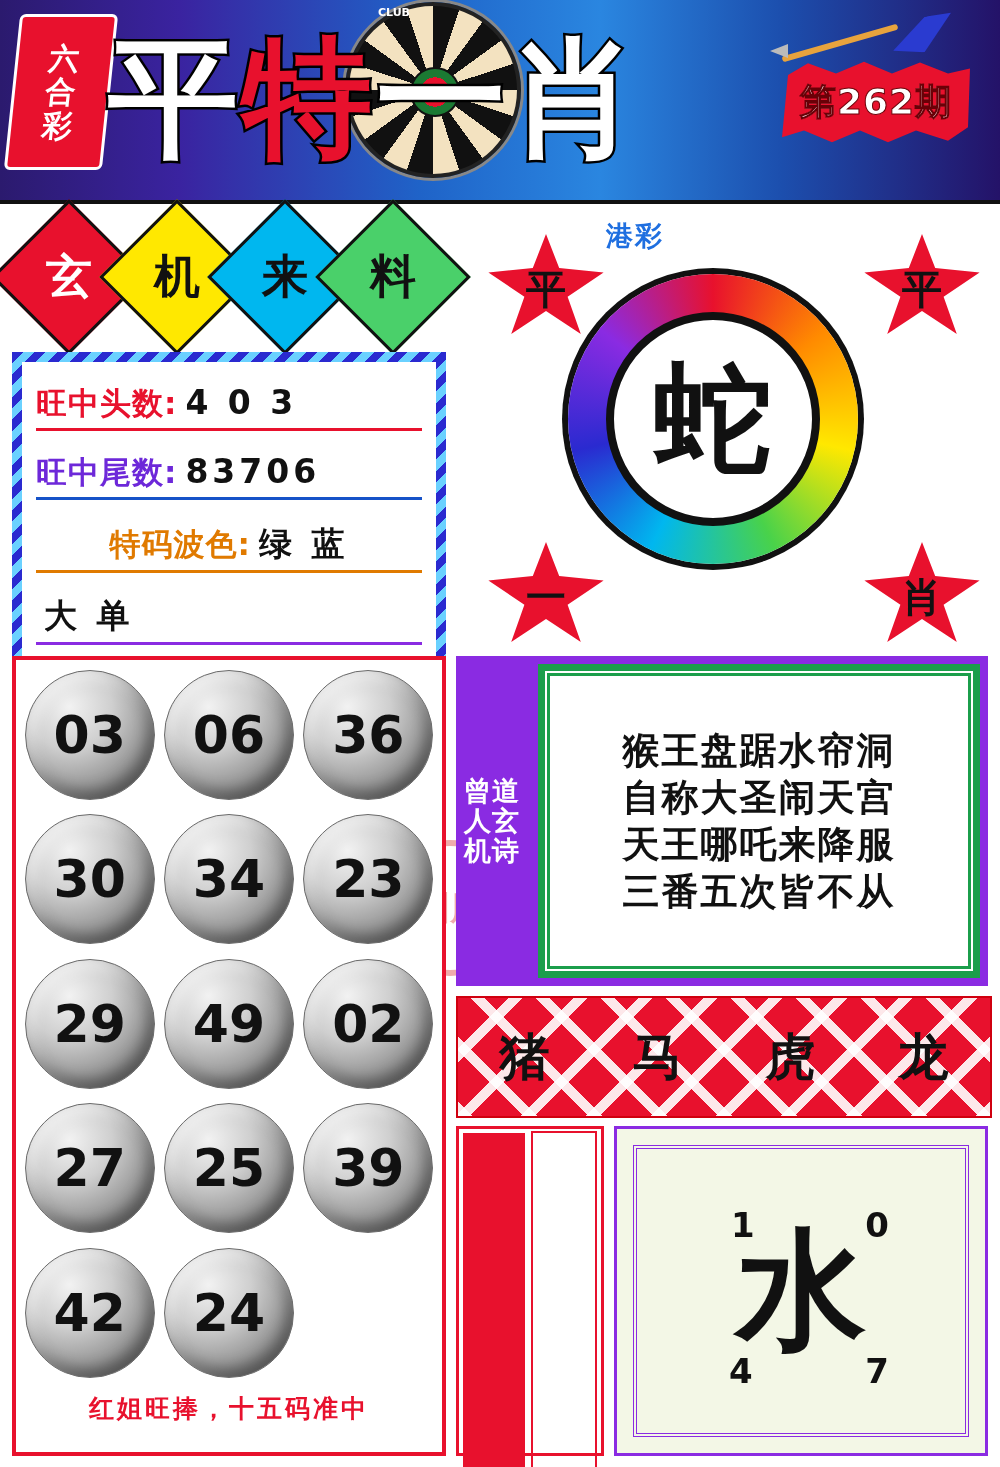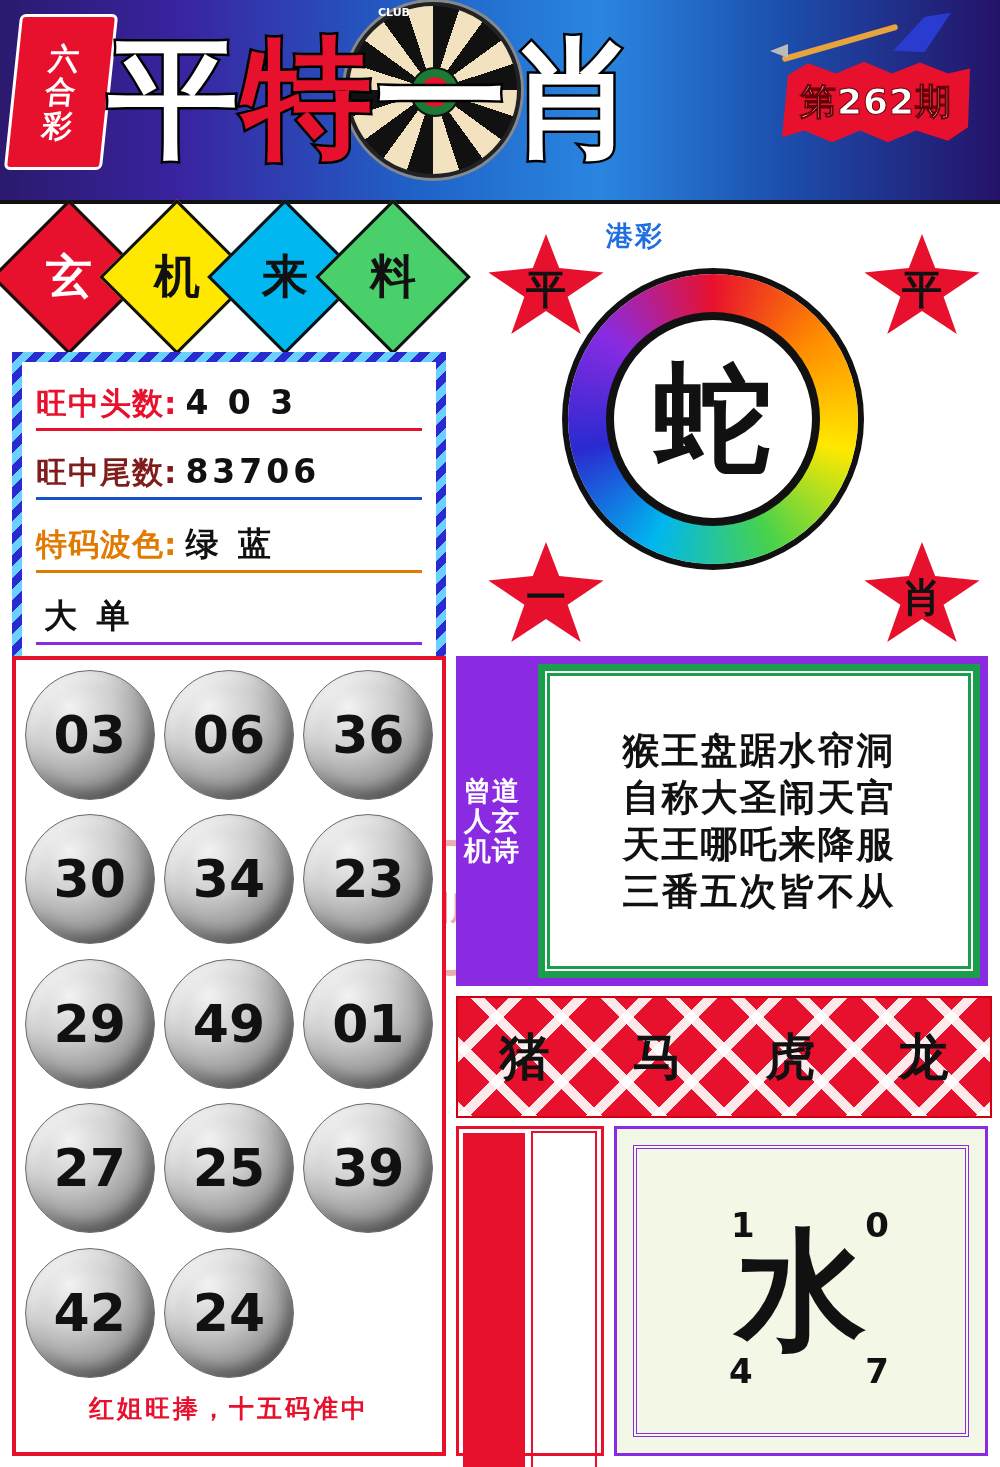--- a/index.html
+++ b/index.html
@@ -50,22 +50,22 @@
   .dia.d4{left:324px;background:#4ad06a;}
 
   
   .infobox{position:absolute;left:12px;top:148px;width:434px;height:324px;
     background:repeating-linear-gradient(135deg,#2a2ad0 0 8px,#6ad1ff 8px 16px);padding:10px;box-sizing:border-box;}
   .infobox-inner{width:100%;height:100%;background:#ffffff;box-sizing:border-box;padding:10px 14px;display:flex;flex-direction:column;justify-content:space-around;}
   .irow{display:flex;align-items:baseline;border-bottom:3px solid;padding-bottom:3px;}
   .irow .lbl{font-size:31px;font-weight:bold;letter-spacing:1px;}
   .irow .val{font-size:33px;font-weight:bold;color:#111;margin-left:8px;letter-spacing:4px;}
   .r1 .lbl{color:#e8112d;} .r1{border-color:#e8112d;}
-  .r2 .lbl{color:#7f1d1d;} .r2{border-color:#1652c8;}
-  .r3 .lbl{color:#e07a00;} .r3{border-color:#e07a00;}
+  .r2 .lbl{color:#6d28d9;} .r2{border-color:#1652c8;}
+  .r3 .lbl{color:#e07a00;} .r3{border-color:#e07a00;justify-content:center;}
   .r4 .lbl{color:#8a2be2;} .r4{border-color:#8a2be2;}
 
   
   .gangcai{position:absolute;left:606px;top:14px;font-size:27px;color:#1f6fe0;font-weight:bold;letter-spacing:2px;}
   .wheel{position:absolute;left:568px;top:70px;width:290px;height:290px;border-radius:50%;
     background:conic-gradient(#e8112d,#ff8a00,#ffe800,#49d24a,#00b7ef,#2a2ad0,#8a2be2,#e8112d);
     display:flex;align-items:center;justify-content:center;box-shadow:0 0 0 6px #111;}
   .wheel-in{width:198px;height:198px;border-radius:50%;background:#fff;display:flex;align-items:center;justify-content:center;border:8px solid #111;}
   .wheel-in span{font-size:118px;font-weight:bold;color:#111;line-height:1;}
   .star{position:absolute;width:120px;height:110px;background:#e8112d;display:flex;align-items:center;justify-content:center;
@@ -230,21 +230,21 @@
         <div class="ball">
             <span>23</span>
           </div>
         <div class="ball">
             <span>29</span>
           </div>
         <div class="ball">
             <span>49</span>
           </div>
         <div class="ball">
-            <span>01</span>
+            <span>02</span>
           </div>
         <div class="ball">
             <span>27</span>
           </div>
         <div class="ball">
             <span>25</span>
           </div>
         <div class="ball">
             <span>39</span>
           </div>

